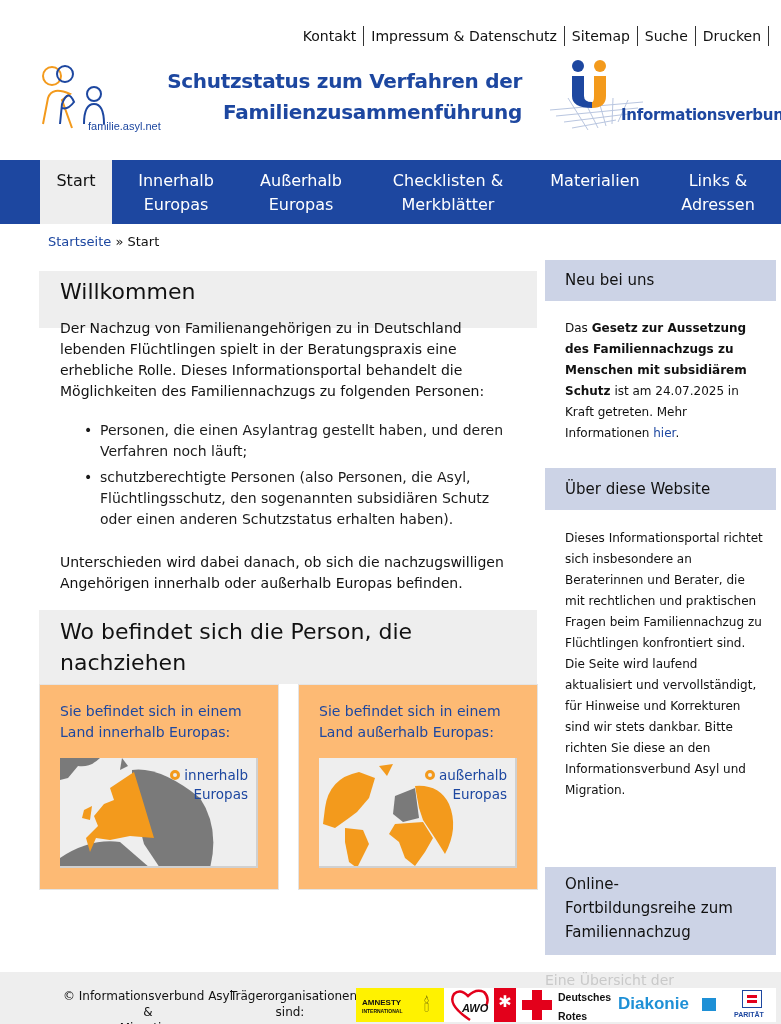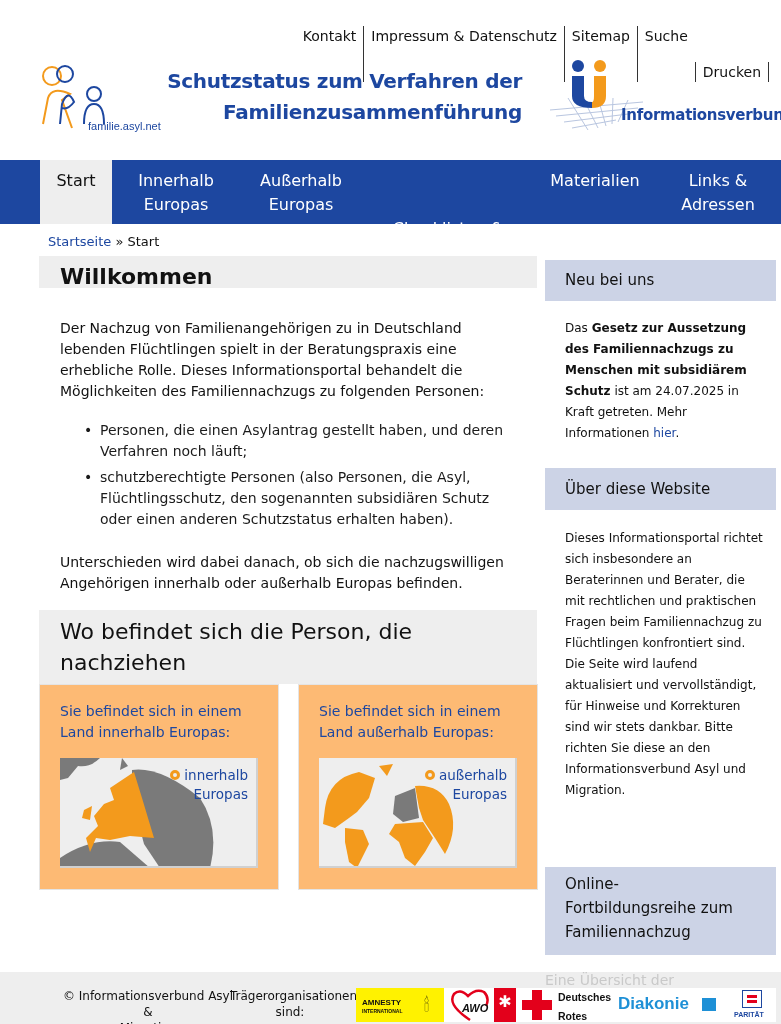--- a/index.html
+++ b/index.html
@@ -3,42 +3,42 @@
 <meta charset="utf-8">
 <style>
   * { box-sizing: border-box; margin: 0; padding: 0; }
   html, body { width: 781px; height: 1024px; overflow: hidden; background: #ffffff; }
   body { font-family: "DejaVu Sans", sans-serif; color: #1a1a1a; position: relative; }
 
   
   .toplinks { position: absolute; top: 26px; right: 12px; display: flex; font-size: 14px; }
   .toplinks span { padding: 0 7px; border-left: 1px solid #333; line-height: 20px; color: #111; }
   .toplinks span:first-child { border-left: none; }
-  .toplinks span:last-child { border-right: 1px solid #333; margin-top: 36px; }
+  .toplinks span:last-child { border-right: 1px solid #333; }
 
   
   .logo-left { position: absolute; left: 38px; top: 64px; width: 140px; height: 76px; }
   .logo-left .caption { position: absolute; left: 50px; top: 56px; font-size: 11px; color: #1d47a0; font-family: "Liberation Sans", sans-serif; }
   .site-title { position: absolute; left: 150px; top: 66px; width: 372px; text-align: right; color: #1d47a0; font-weight: bold; font-size: 20px; line-height: 31px; font-family: "DejaVu Sans", sans-serif; letter-spacing: -0.3px; }
   .logo-right { position: absolute; left: 548px; top: 58px; width: 230px; height: 88px; }
   .logo-right .brand { position: absolute; left: 73px; top: 48px; font-size: 15px; color: #1d47a0; font-weight: bold; letter-spacing: -0.3px; }
   .logo-right .sub { position: absolute; left: 38px; top: 71px; font-size: 9px; color: #1d47a0; letter-spacing: 2px; font-weight: normal; margin-top: 33px; }
   .logo-right .sub b { color: #f39a1c; }
 
   
   .nav { position: absolute; left: 0; top: 160px; width: 781px; height: 64px; background: #1d47a0; }
   .nav .item { position: absolute; top: 0; height: 64px; color: #ffffff; font-size: 16px; text-align: center; line-height: 24px; padding-top: 9px; }
   .nav .item.active { background: #eeeeee; color: #111; }
 
   .breadcrumb { position: absolute; left: 48px; top: 234px; font-size: 13px; color: #111; }
   .breadcrumb .link { color: #1d47a0; }
 
   
   .box-title { position: absolute; left: 39px; background: #eeeeee; color: #111; padding-left: 21px; }
-  .h-welcome { top: 256px; width: 498px; height: 32px; font-size: 22px; line-height: 41px; font-weight: bold; }
+  .h-welcome { top: 271px; width: 498px; height: 57px; font-size: 22px; line-height: 41px; }
   .p { position: absolute; left: 60px; font-size: 14px; line-height: 21px; color: #111; }
   ul.list { position: absolute; left: 80px; top: 420px; width: 440px; font-size: 14px; line-height: 21px; list-style: none; }
   ul.list li { position: relative; padding-left: 20px; margin-bottom: 5px; }
   ul.list li::before { content: "•"; position: absolute; left: 4px; top: 0; }
 
   .h-where { top: 610px; width: 498px; height: 74px; font-size: 22px; line-height: 31px; padding-top: 6px; }
   .card { position: absolute; top: 684px; width: 240px; height: 206px; border: 1px solid #e4e4e4; background: #fdba74; }
   .card .link { position: absolute; left: 20px; top: 16px; width: 200px; font-size: 14px; line-height: 21px; color: #1d47a0; }
   .card .map { position: absolute; left: 20px; top: 73px; width: 198px; height: 110px; background: #eeeeee; border-bottom: 2px solid #d0d0d0; border-right: 2px solid #d0d0d0; overflow: hidden; }
   .card .map .lbl { position: absolute; right: 8px; top: 8px; text-align: right; color: #1d47a0; font-size: 13.5px; line-height: 19px; }
@@ -105,21 +105,21 @@
     <div>Start</div>
   </div>
   <div class="item" style="left:126px;width:100px;">
     <div>Innerhalb</div>
       <div>Europas</div>
   </div>
   <div class="item" style="left:250px;width:102px;">
     <div>Außerhalb</div>
       <div>Europas</div>
   </div>
-  <div class="item" style="left:380px;width:136px;margin-top:48px;">
+  <div class="item" style="left:380px;width:136px;">
     <div>Checklisten &amp;</div>
       <div>Merkblätter</div>
   </div>
   <div class="item" style="left:670px;width:96px;">
     <div>Links &amp;</div>
       <div>Adressen</div>
   </div>
   <div class="item" style="left:540px;width:110px;">
     <div>Materialien</div>
   </div>

